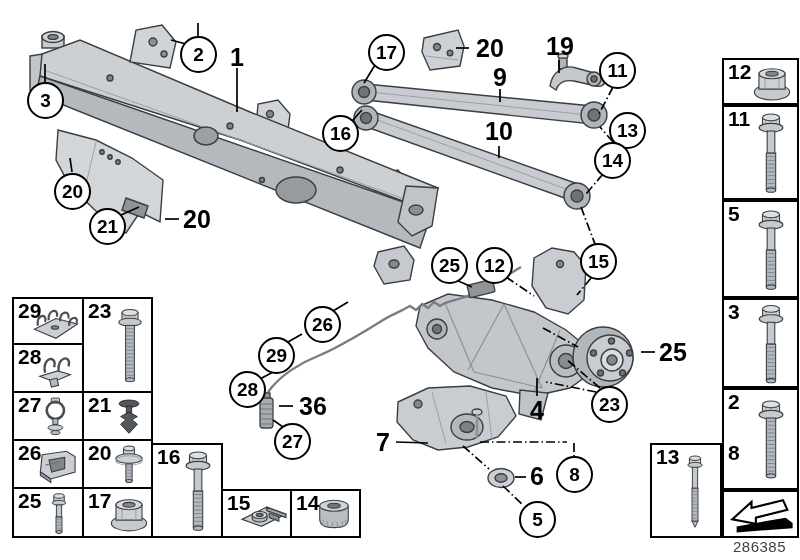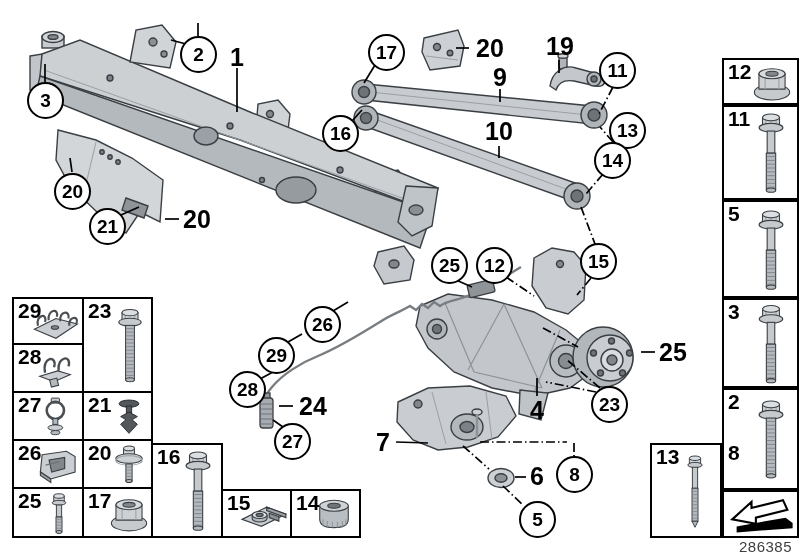--- a/index.html
+++ b/index.html
@@ -10,21 +10,21 @@
   .co{position:absolute;width:37px;height:37px;box-sizing:border-box;border:2.5px solid #000;
       border-radius:50%;background:#fff;display:flex;align-items:center;justify-content:center;
       font-weight:700;font-size:19px;line-height:1;}
   
   .pl{position:absolute;transform:translate(-50%,-50%);font-weight:700;font-size:25px;line-height:1;}
   
   .box{position:absolute;box-sizing:border-box;border:2px solid #000;background:#fff;}
   .box .lbl{position:absolute;top:1px;left:4px;font-weight:700;font-size:21px;line-height:1.05;}
   .box .lbl.low{top:52px;}
   .box svg.ic{position:absolute;}
-  .pn{position:absolute;left:733px;top:538px;font-size:15px;color:#3f3f3f;letter-spacing:.5px;margin-left:6px;}
+  .pn{position:absolute;left:733px;top:538px;font-size:15px;color:#3f3f3f;letter-spacing:.5px;}
 </style>
 </head>
 <body>
 
 <div class="stage">
 
   <svg class="main" width="800" height="560" viewBox="0 0 800 560">
     <defs>
       <symbol id="i-nut" viewBox="0 0 60 52">
         <g stroke="#3a3f44" stroke-width="1.4">
@@ -338,21 +338,21 @@
   <div class="co" style="left:591px;top:386px">23</div>
   <div class="co" style="left:556px;top:456px">8</div>
   <div class="co" style="left:519px;top:501px">5</div>
 
   <div class="pl" style="left:237px;top:57px">1</div>
   <div class="pl" style="left:500px;top:77px">9</div>
   <div class="pl" style="left:499px;top:131px">10</div>
   <div class="pl" style="left:560px;top:46px">19</div>
   <div class="pl" style="left:490px;top:48px">20</div>
   <div class="pl" style="left:197px;top:219px">20</div>
-  <div class="pl" style="left:313px;top:406px">24</div>
+  <div class="pl" style="left:313px;top:406px">36</div>
   <div class="pl" style="left:673px;top:352px">25</div>
   <div class="pl" style="left:537px;top:410px">4</div>
   <div class="pl" style="left:383px;top:442px">7</div>
   <div class="pl" style="left:537px;top:476px">6</div>
 
   <div class="box" style="left:12px;top:297px;width:72px;height:48px">
     <span class="lbl">29</span>
     <svg class="ic" style="left:14px;top:2px;width:54px;height:44px" viewBox="0 0 60 48">
         <use href="#i-multiclip"></use>
       </svg>

